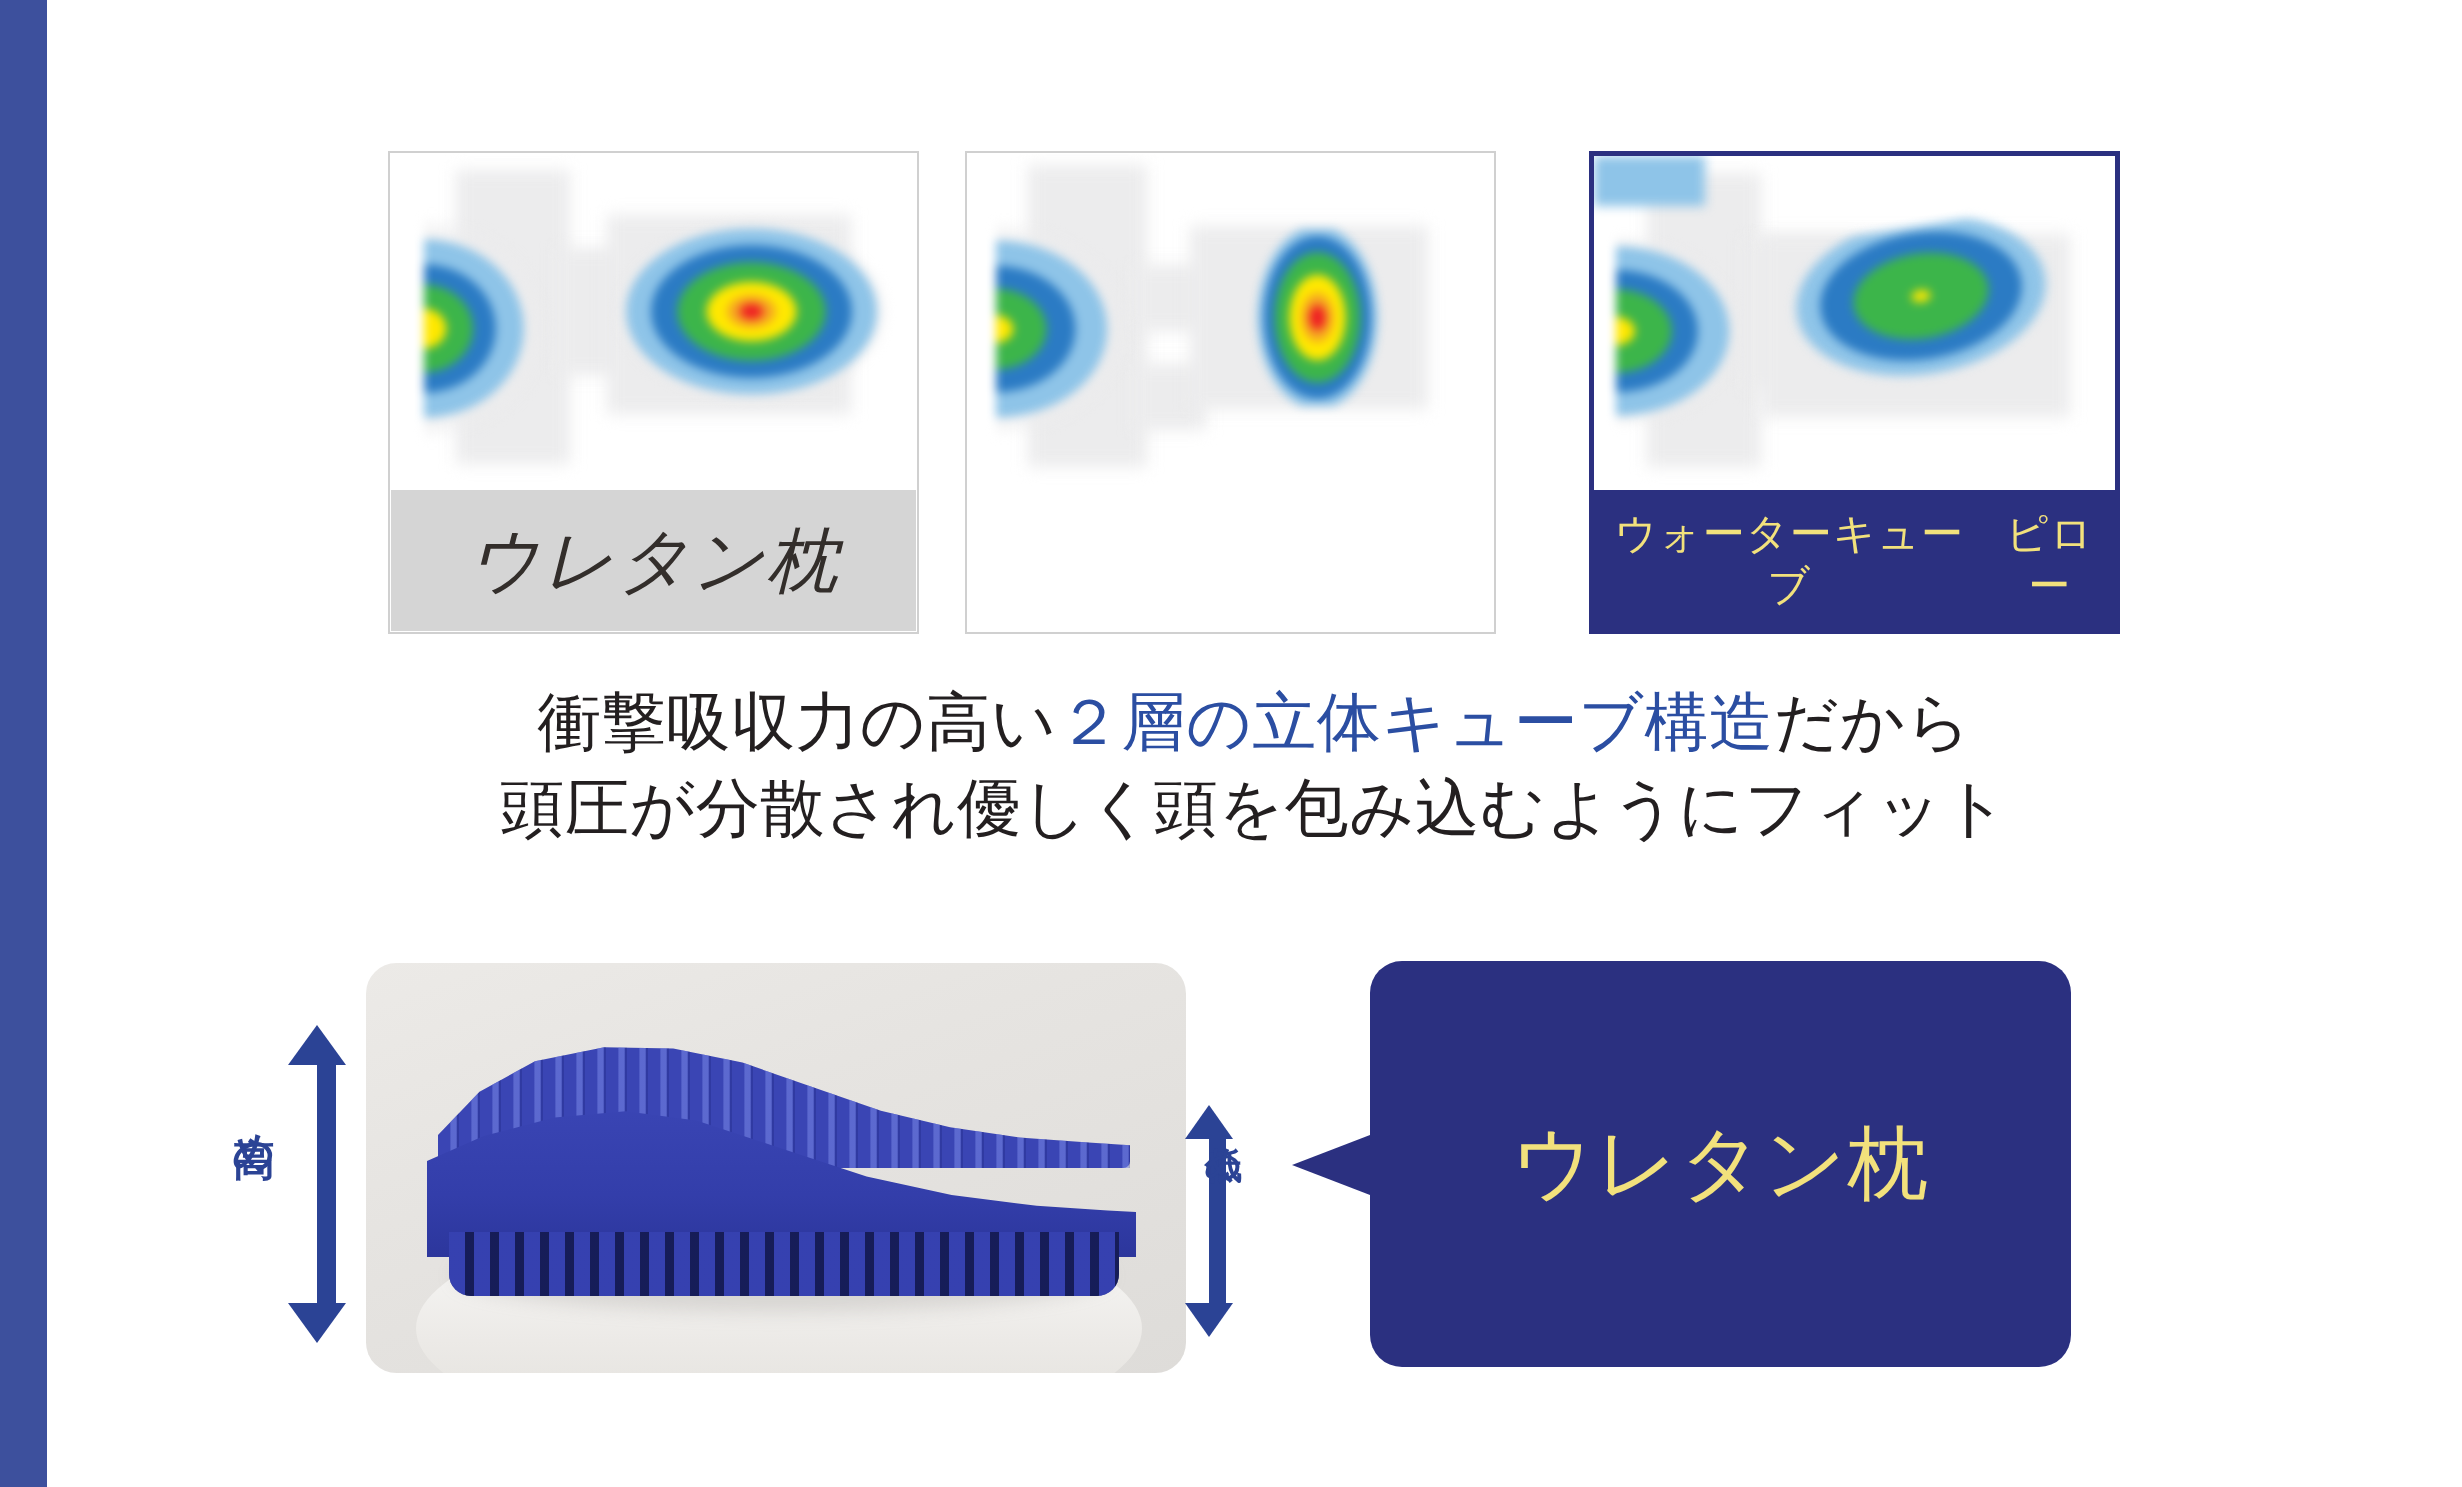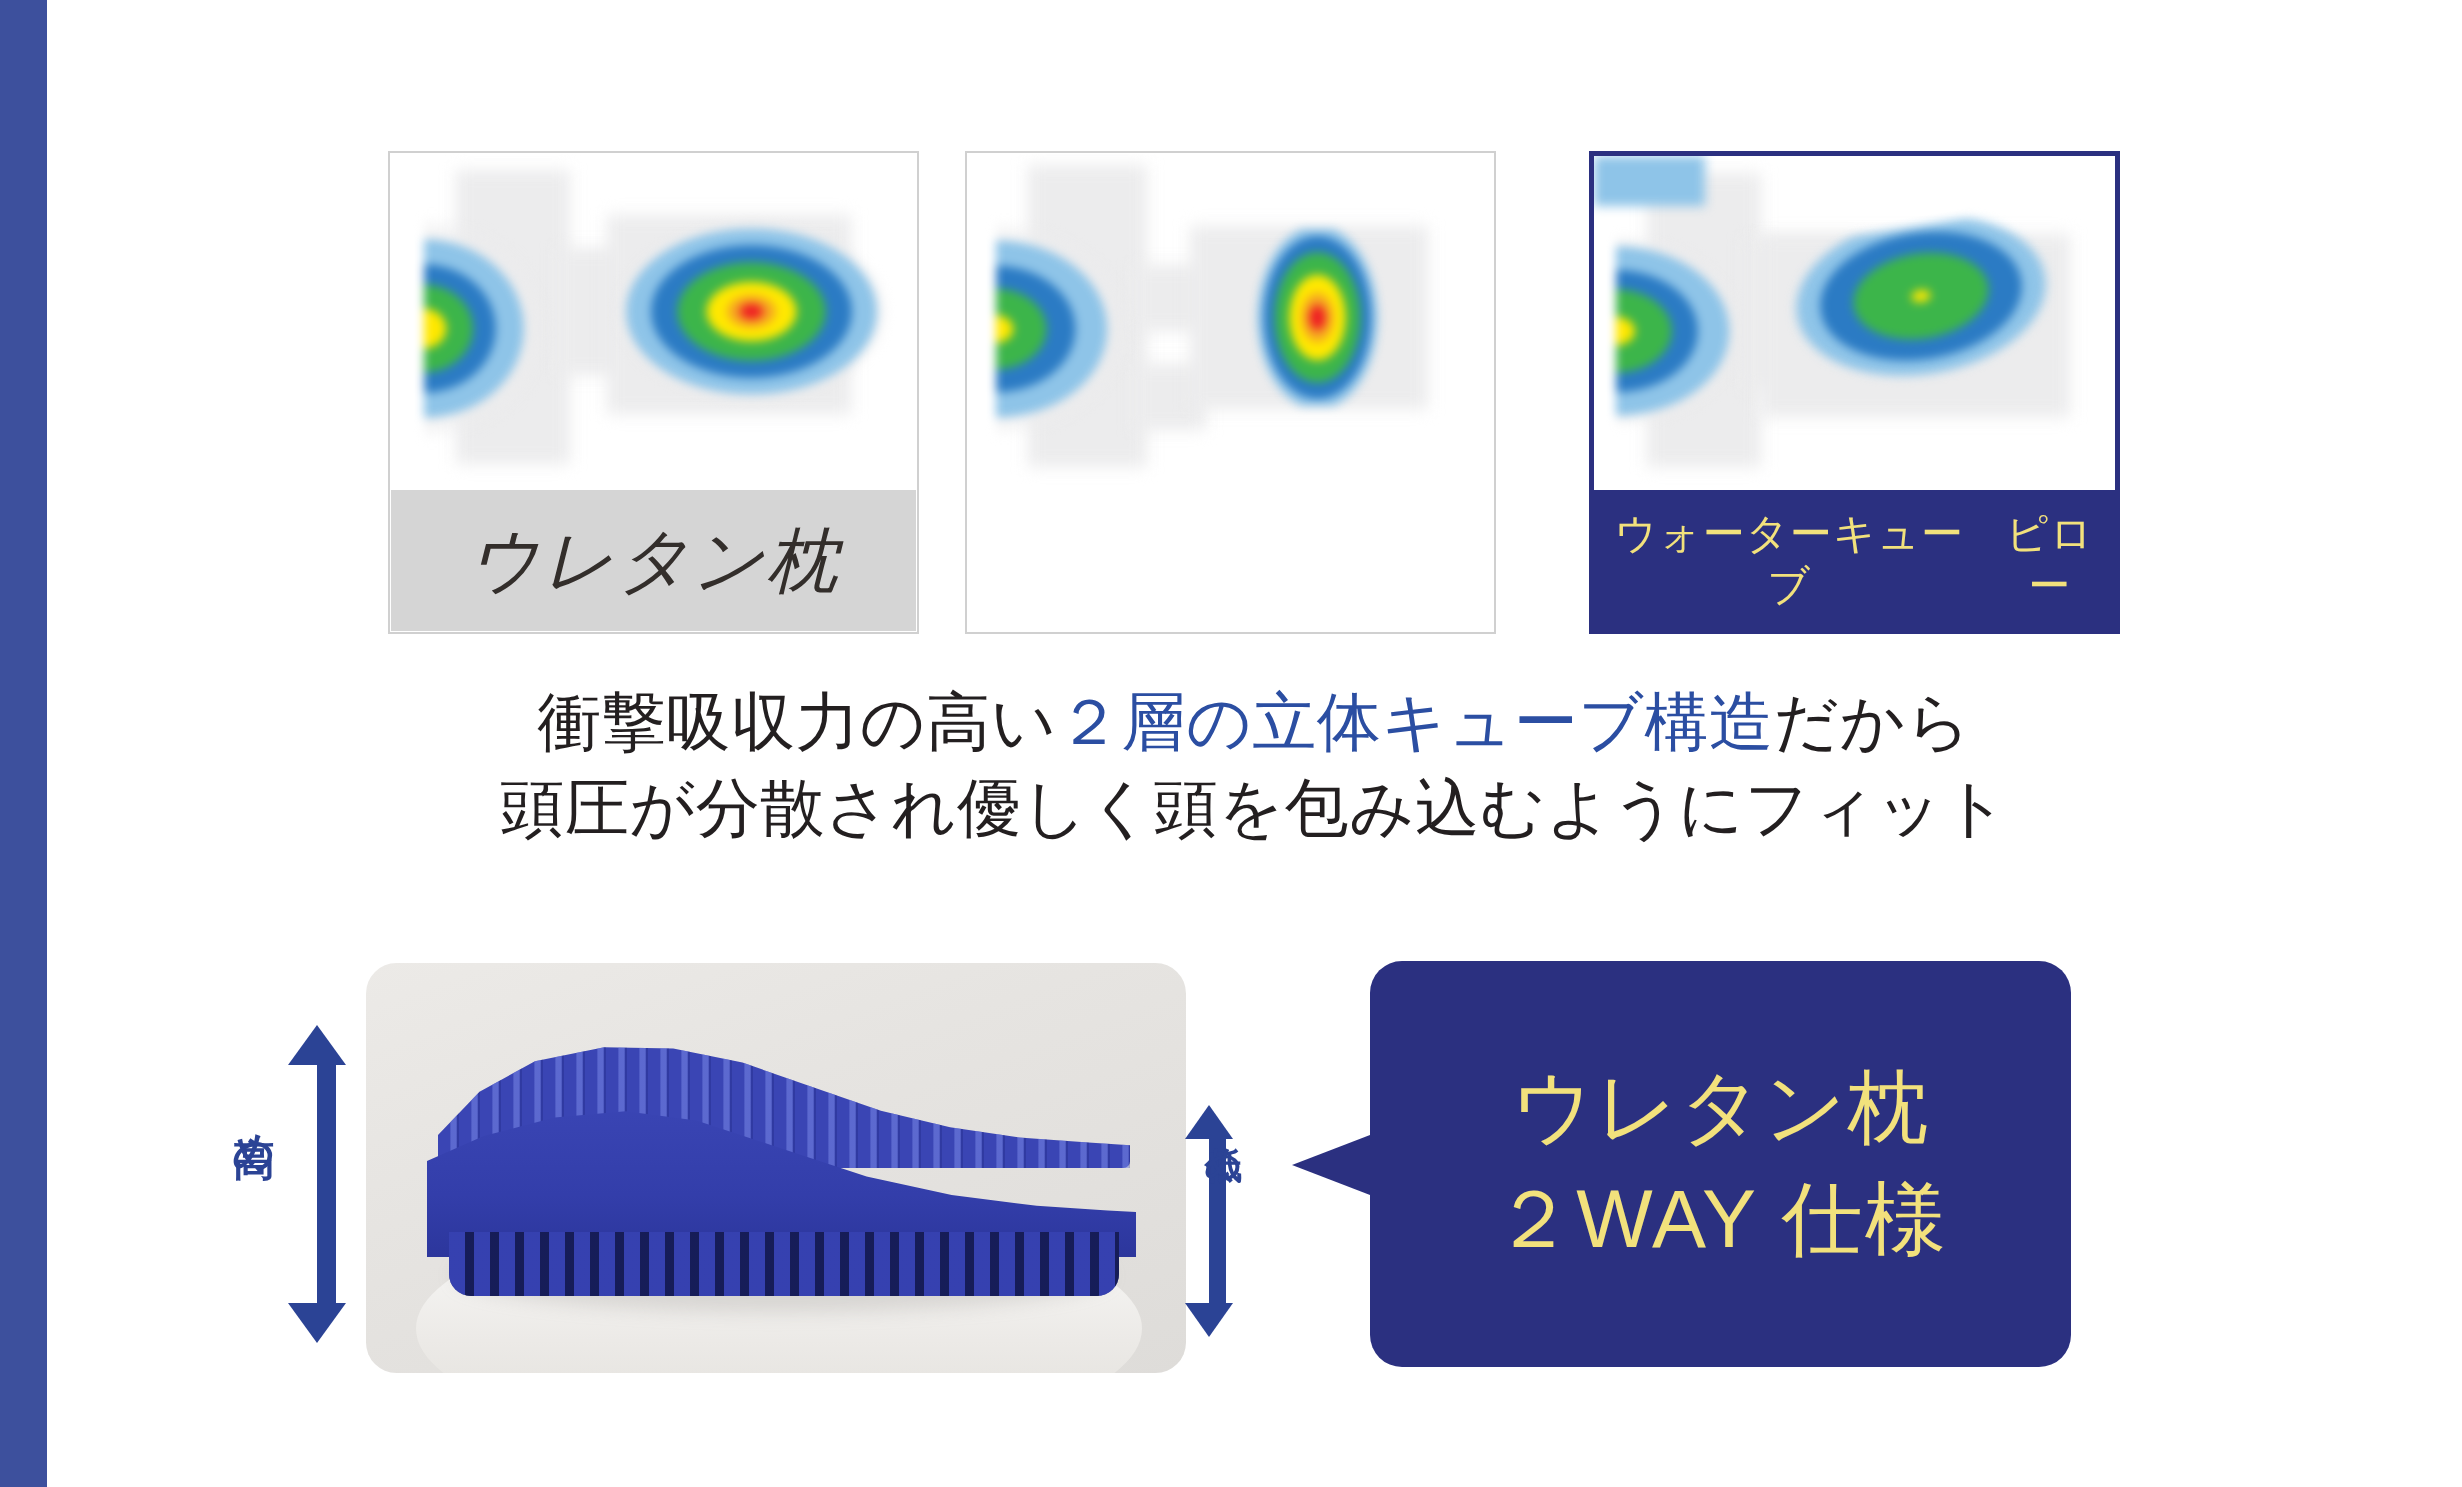--- a/index.html
+++ b/index.html
@@ -271,15 +271,14 @@
 <div class="arrow-group arrows-right">
   <div class="arrow-head up"></div>
   <div class="arrow-shaft"></div>
   <div class="arrow-head down"></div>
 </div>
 <div class="vlabel label-hikume">低め</div>
 
 <div class="callout">
   <div class="tail"></div>
   <div class="callout-line l1">ウレタン枕</div>
-  <div class="callout-line l2">２WAY 仕様</div>
 </div>
 
 
 </body></html>

